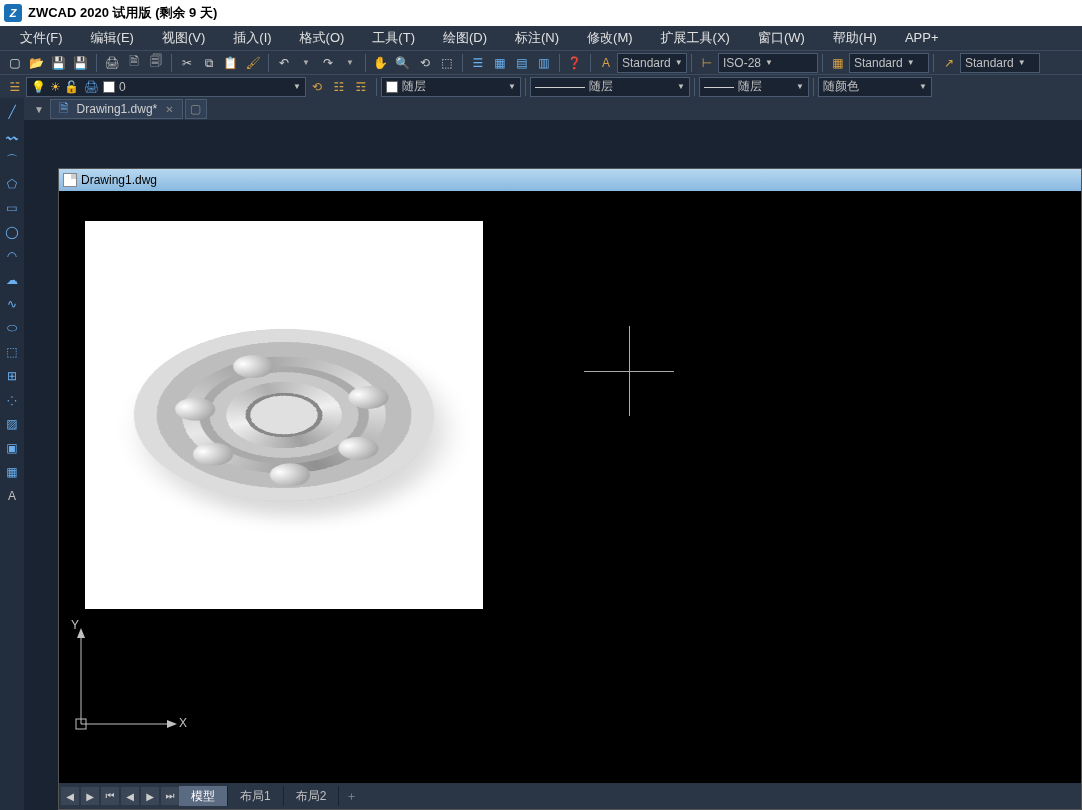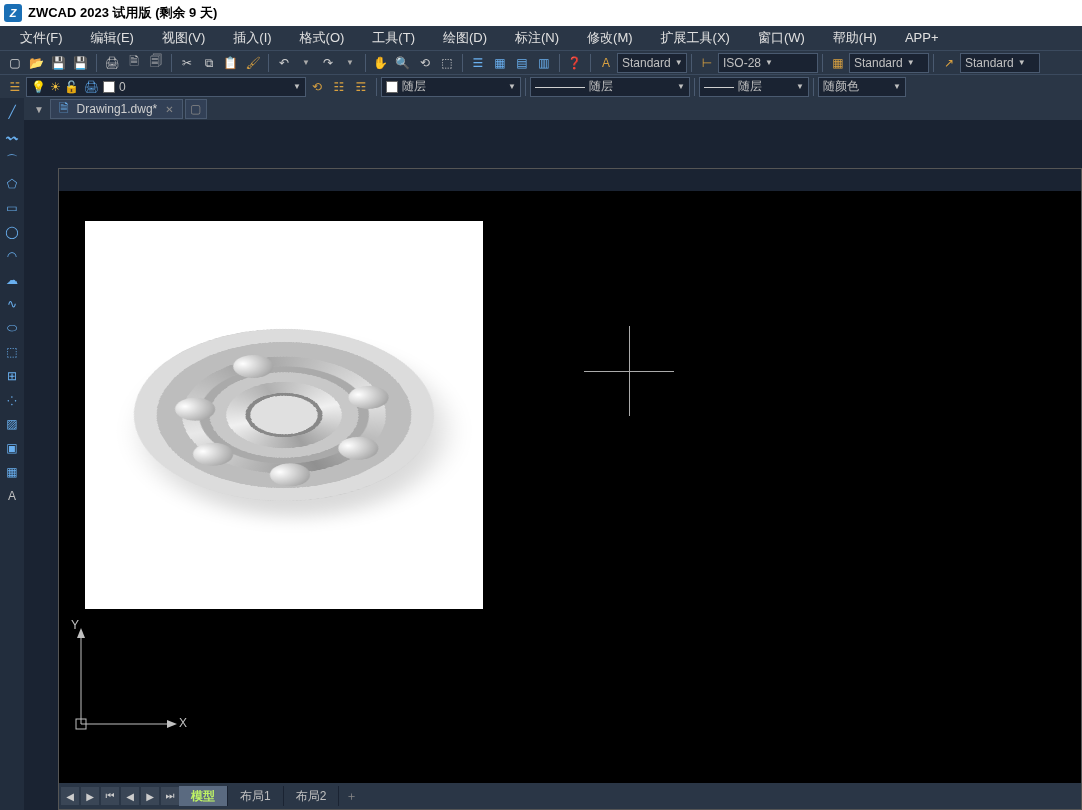--- a/index.html
+++ b/index.html
@@ -67,30 +67,30 @@
   .crosshair:before{width:90px;height:1px;left:-45px;top:0;}
   .crosshair:after{width:1px;height:90px;left:0;top:-45px;}
 
   
   .ucs { position:absolute; left:12px; bottom:36px; color:#c0c0c0; font-size:12px;}
   .ucs svg { overflow:visible;}
 
   .inner-bottom { position:absolute; left:0; right:0; bottom:0; height:26px; background:#2a3646; display:flex; align-items:center;}
   .navbtn { width:18px; height:18px; display:flex; align-items:center; justify-content:center; background:#3a4656; margin-left:2px; color:#ccc; cursor:pointer; font-size:10px;}
   .layout-tab { height:20px; padding:0 12px; display:flex; align-items:center; background:#2a3646; color:#c0c0c0; cursor:pointer; border-right:1px solid #1a2332;}
-  .layout-tab.active { background:#5a6a80; color:#bef264;font-weight:bold;}
+  .layout-tab.active { background:#5a6a80; color:#ffffff;}
   .layout-add { width:24px; height:20px; display:flex; align-items:center; justify-content:center; color:#888; cursor:pointer;}
 
 </style>
 </head>
 <body>
 
 <div class="titlebar">
   <div class="logo">Z</div>
-  <div class="title">ZWCAD 2023 试用版 (剩余 9 天)</div>
+  <div class="title">ZWCAD 2020 试用版 (剩余 9 天)</div>
 </div>
 
 <div class="menubar">
   <div class="menu-item">文件(F)</div>
   <div class="menu-item">编辑(E)</div>
   <div class="menu-item">视图(V)</div>
   <div class="menu-item">插入(I)</div>
   <div class="menu-item">格式(O)</div>
   <div class="menu-item">工具(T)</div>
   <div class="menu-item">绘图(D)</div>
@@ -191,21 +191,21 @@
     <span class="arrow">▼</span>
   </span>
   <span class="sep"></span>
   <span class="dd" style="width:110px">
     <span class="linewrap" style="width:30px"></span>
     <span>随层</span>
     <span style="flex:1"></span>
     <span class="arrow">▼</span>
   </span>
   <span class="sep"></span>
-  <span class="dd" style="width:88px">
+  <span class="dd" style="width:114px">
     <span>随颜色</span>
     <span style="flex:1"></span>
     <span class="arrow">▼</span>
   </span>
 </div>
 
 <div class="main">
   <div class="side-tools">
     <span class="tool-btn">╱</span>
     <span class="tool-btn">〰</span>
@@ -232,20 +232,24 @@
       <div class="doc-tab">
         <span style="color:#6ab0f0">🗎</span>
         <span>Drawing1.dwg*</span>
         <span class="close">✕</span>
       </div>
       <div class="doc-tab-add">▢</div>
     </div>
 
     <div class="canvas-wrap">
       <div class="inner-window">
+        <div class="inner-title">
+          <span class="docicon"></span>
+          <span>Drawing1.dwg</span>
+        </div>
         <div class="inner-canvas">
           <div class="img-box">
             <div class="bearing">
               <div class="ring outer"></div>
               <div class="ring outer2"></div>
               <div class="ring inner"></div>
               <div class="ring inner2"></div>
               <div class="ball" style="left:70px; top:-20px"></div>
               <div class="ball" style="left:30px; top:60px"></div>
               <div class="ball" style="left:-50px; top:80px"></div>

